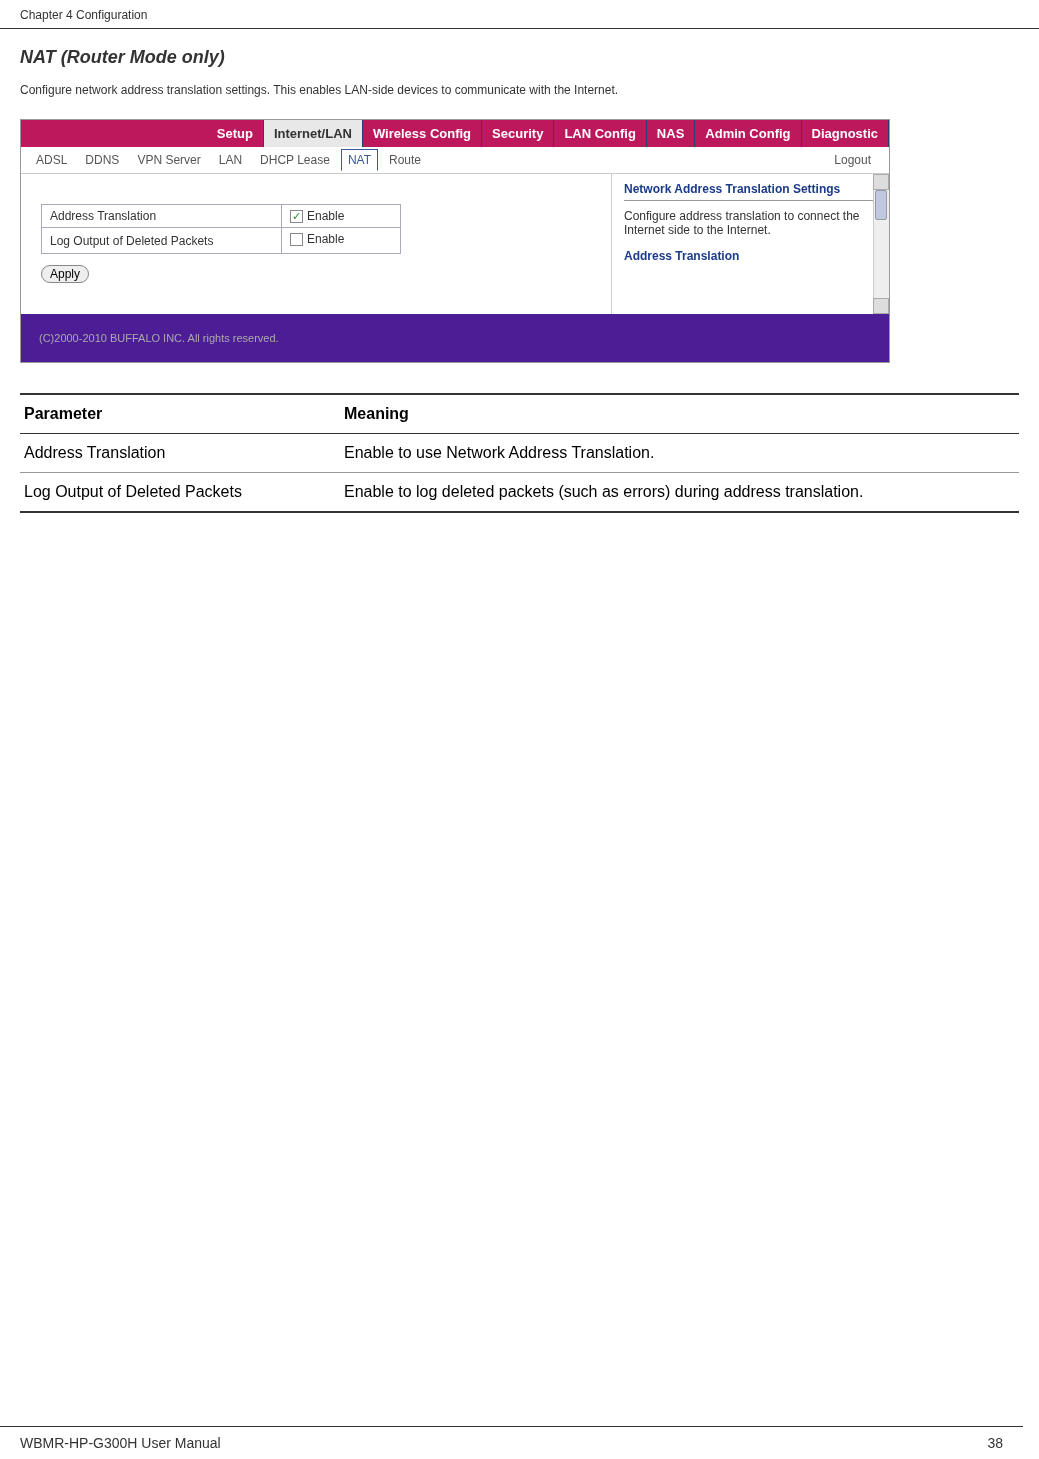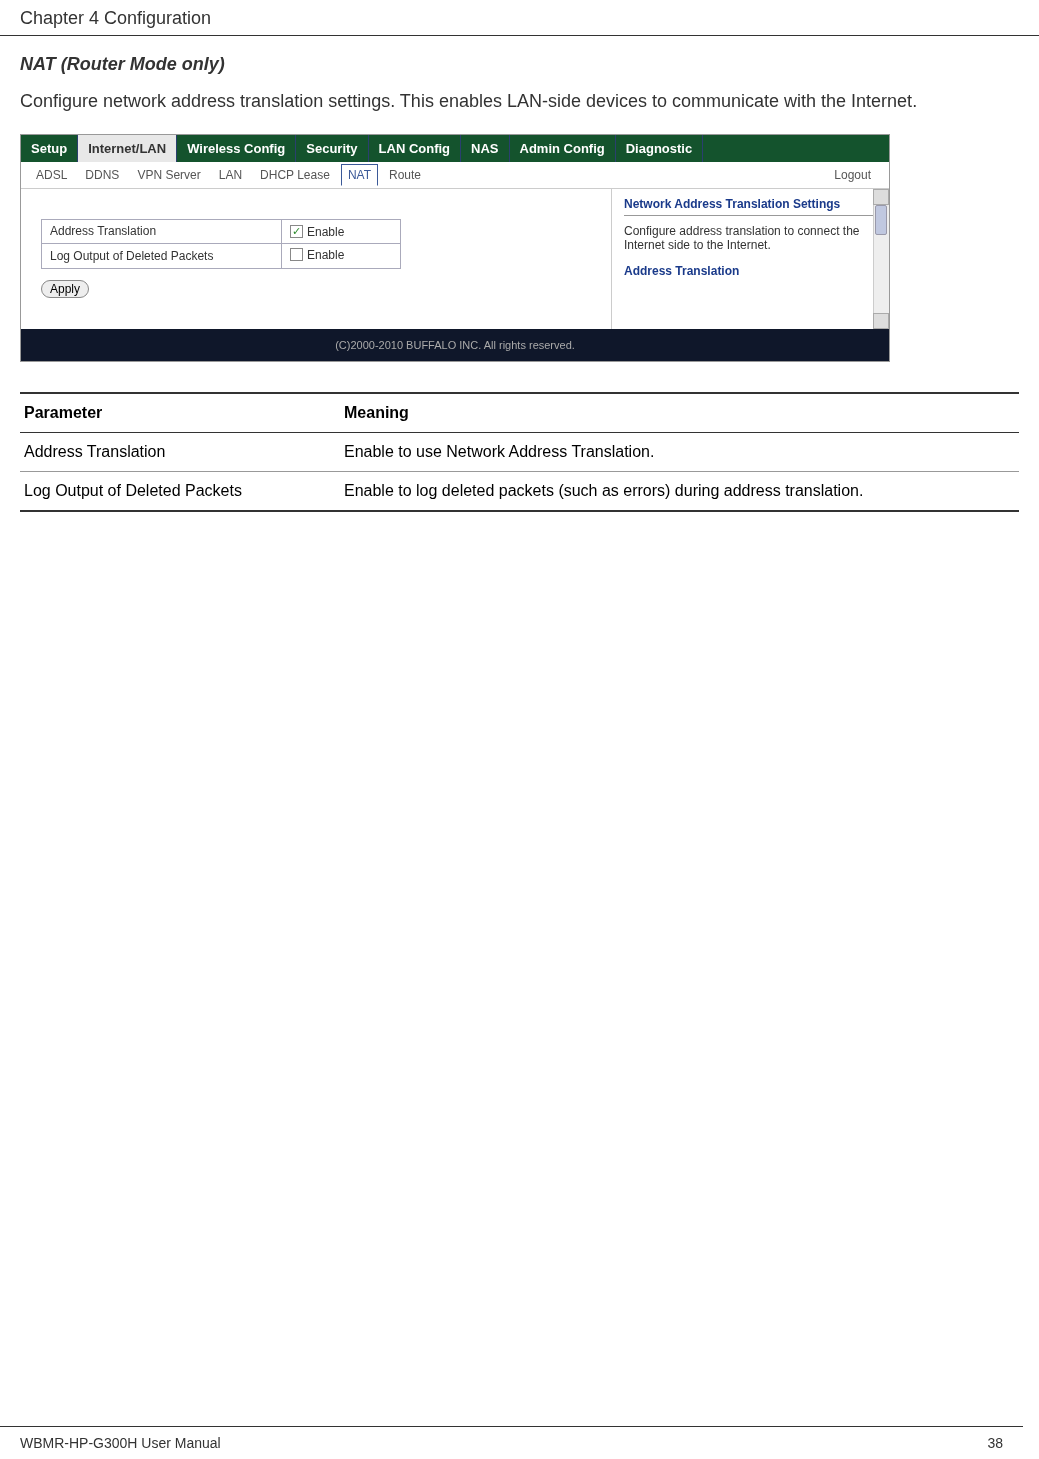--- a/index.html
+++ b/index.html
@@ -10,48 +10,49 @@
     body {
       font-family: Arial, Helvetica, sans-serif;
       background: #fff;
       width: 1039px;
       height: 1459px;
       position: relative;
     }
     .page-header {
       border-bottom: 1px solid #333;
       padding: 8px 20px 6px 20px;
-      font-size: 18px;
+      font-size: 12px;
       color: #333;
     }
     .content {
       padding: 18px 20px;
     }
     .section-title {
       font-size: 18px;
       font-weight: bold;
       color: #333;
       margin-bottom: 14px;
       font-style: italic;
     }
     .intro-text {
-      font-size: 18px;
+      font-size: 12px;
       color: #333;
       line-height: 1.4;
       margin-bottom: 20px;
     }
     .screenshot-container {
       border: 1px solid #999;
       width: 870px;
       background: #fff;
       margin-bottom: 30px;
     }
     .main-tabs {
       display: flex;
-      background: #14532d;
+      background: #be185d;
+      justify-content: flex-end;
     }
     .main-tab {
       padding: 6px 10px;
       font-size: 13px;
       font-weight: bold;
       color: #fff;
       cursor: pointer;
       border-right: 1px solid #2a3f6f;
     }
     .main-tab.active {
@@ -171,25 +172,24 @@
     }
     .sidebar-text {
       color: #333;
       margin-bottom: 12px;
     }
     .sidebar-subtitle {
       color: #1a3a8a;
       font-weight: bold;
     }
     .screenshot-footer {
-      background: #0f172a;
+      background: #4c1d95;
       color: #aaa;
-      text-align: center;
       font-size: 11px;
-      padding: 10px;
+      padding: 18px;
     }
     .param-table {
       width: 100%;
       border-collapse: collapse;
     }
     .param-table th {
       text-align: left;
       font-size: 16px;
       font-weight: bold;
       padding: 10px 4px;

